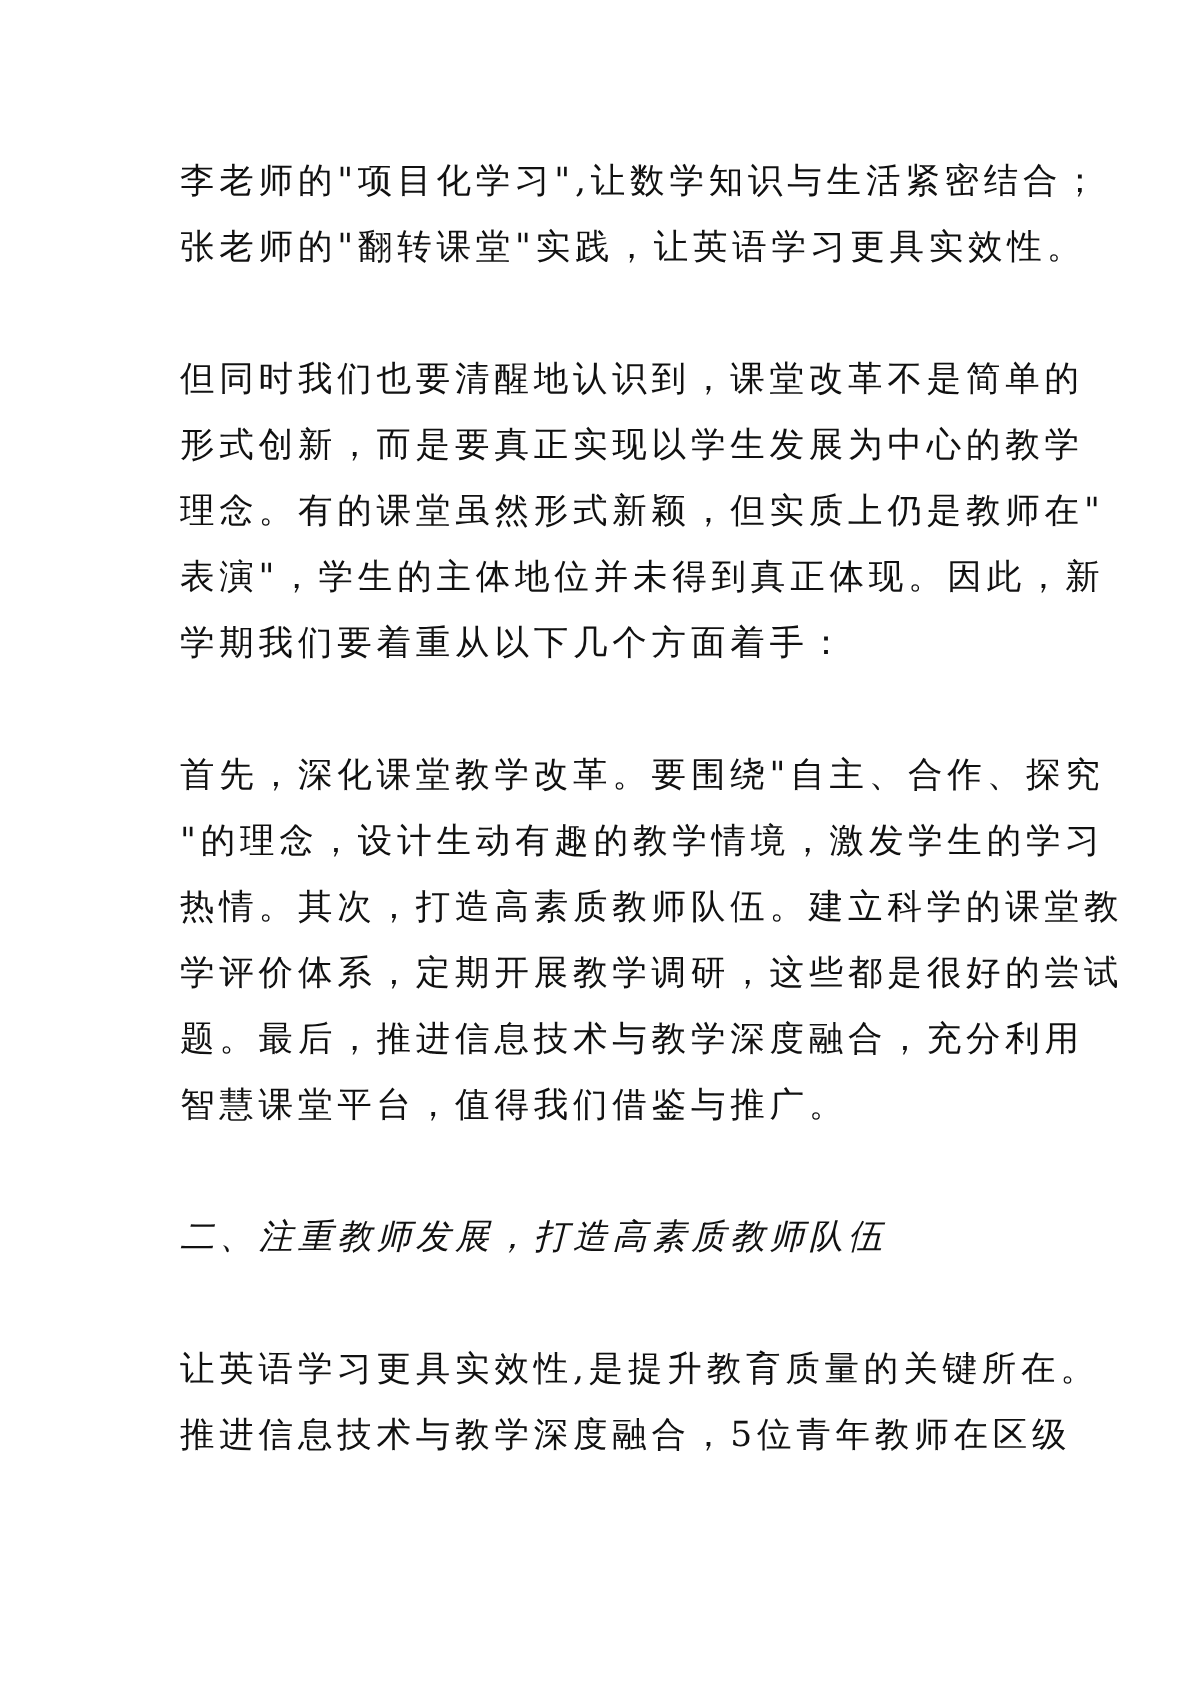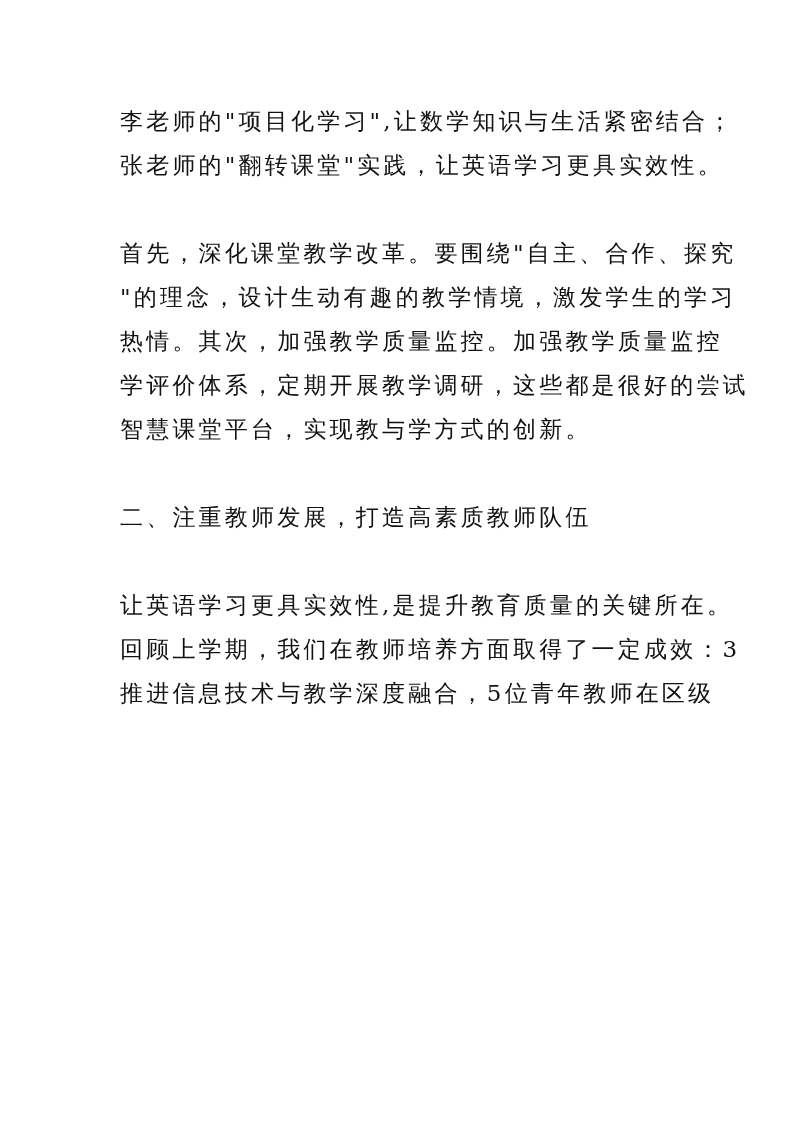--- a/index.html
+++ b/index.html
@@ -5,38 +5,45 @@
     html, body { margin: 0; padding: 0; background: #ffffff; }
     body { width: 793px; height: 1122px; position: relative; overflow: hidden; }
     .page {
       position: absolute; left: 120px; top: 99px; width: 560px;
       font-family: "DejaVu Serif", "Liberation Serif", serif;
       font-size: 23px; line-height: 44px; color: #111111;
       letter-spacing: 3.2px;
     }
     .para { margin: 0 0 44px 0; white-space: normal; word-break: break-all; }
     .line { display: block; white-space: nowrap; }
-    .heading { margin: 0 0 44px 0; }
+    .heading { margin: 0 0 44px 0; font-style: italic; }
   </style>
 </head>
 <body>
 
 <div class="page">
   <div class="para">
     <span class="line">李老师的"项目化学习",让数学知识与生活紧密结合；</span>
     <span class="line">张老师的"翻转课堂"实践，让英语学习更具实效性。</span>
   </div>
   <div class="para">
+    <span class="line">但同时我们也要清醒地认识到，课堂改革不是简单的</span>
+    <span class="line">形式创新，而是要真正实现以学生发展为中心的教学</span>
+    <span class="line">理念。有的课堂虽然形式新颖，但实质上仍是教师在"</span>
+    <span class="line">表演"，学生的主体地位并未得到真正体现。因此，新</span>
+    <span class="line">学期我们要着重从以下几个方面着手：</span>
+  </div>
+  <div class="para">
     <span class="line">首先，深化课堂教学改革。要围绕"自主、合作、探究</span>
     <span class="line">"的理念，设计生动有趣的教学情境，激发学生的学习</span>
-    <span class="line">热情。其次，加强教学质量监控。加强教学质量监控</span>
+    <span class="line">热情。其次，打造高素质教师队伍。建立科学的课堂教</span>
     <span class="line">学评价体系，定期开展教学调研，这些都是很好的尝试</span>
-    <span class="line">智慧课堂平台，实现教与学方式的创新。</span>
+    <span class="line">题。最后，推进信息技术与教学深度融合，充分利用</span>
+    <span class="line">智慧课堂平台，值得我们借鉴与推广。</span>
   </div>
   <div class="para heading">
     <span class="line">二、注重教师发展，打造高素质教师队伍</span>
   </div>
   <div class="para">
     <span class="line">让英语学习更具实效性,是提升教育质量的关键所在。</span>
-    <span class="line">回顾上学期，我们在教师培养方面取得了一定成效：3</span>
     <span class="line">推进信息技术与教学深度融合，5位青年教师在区级</span>
   </div>
 </div>
 
 </body></html>

